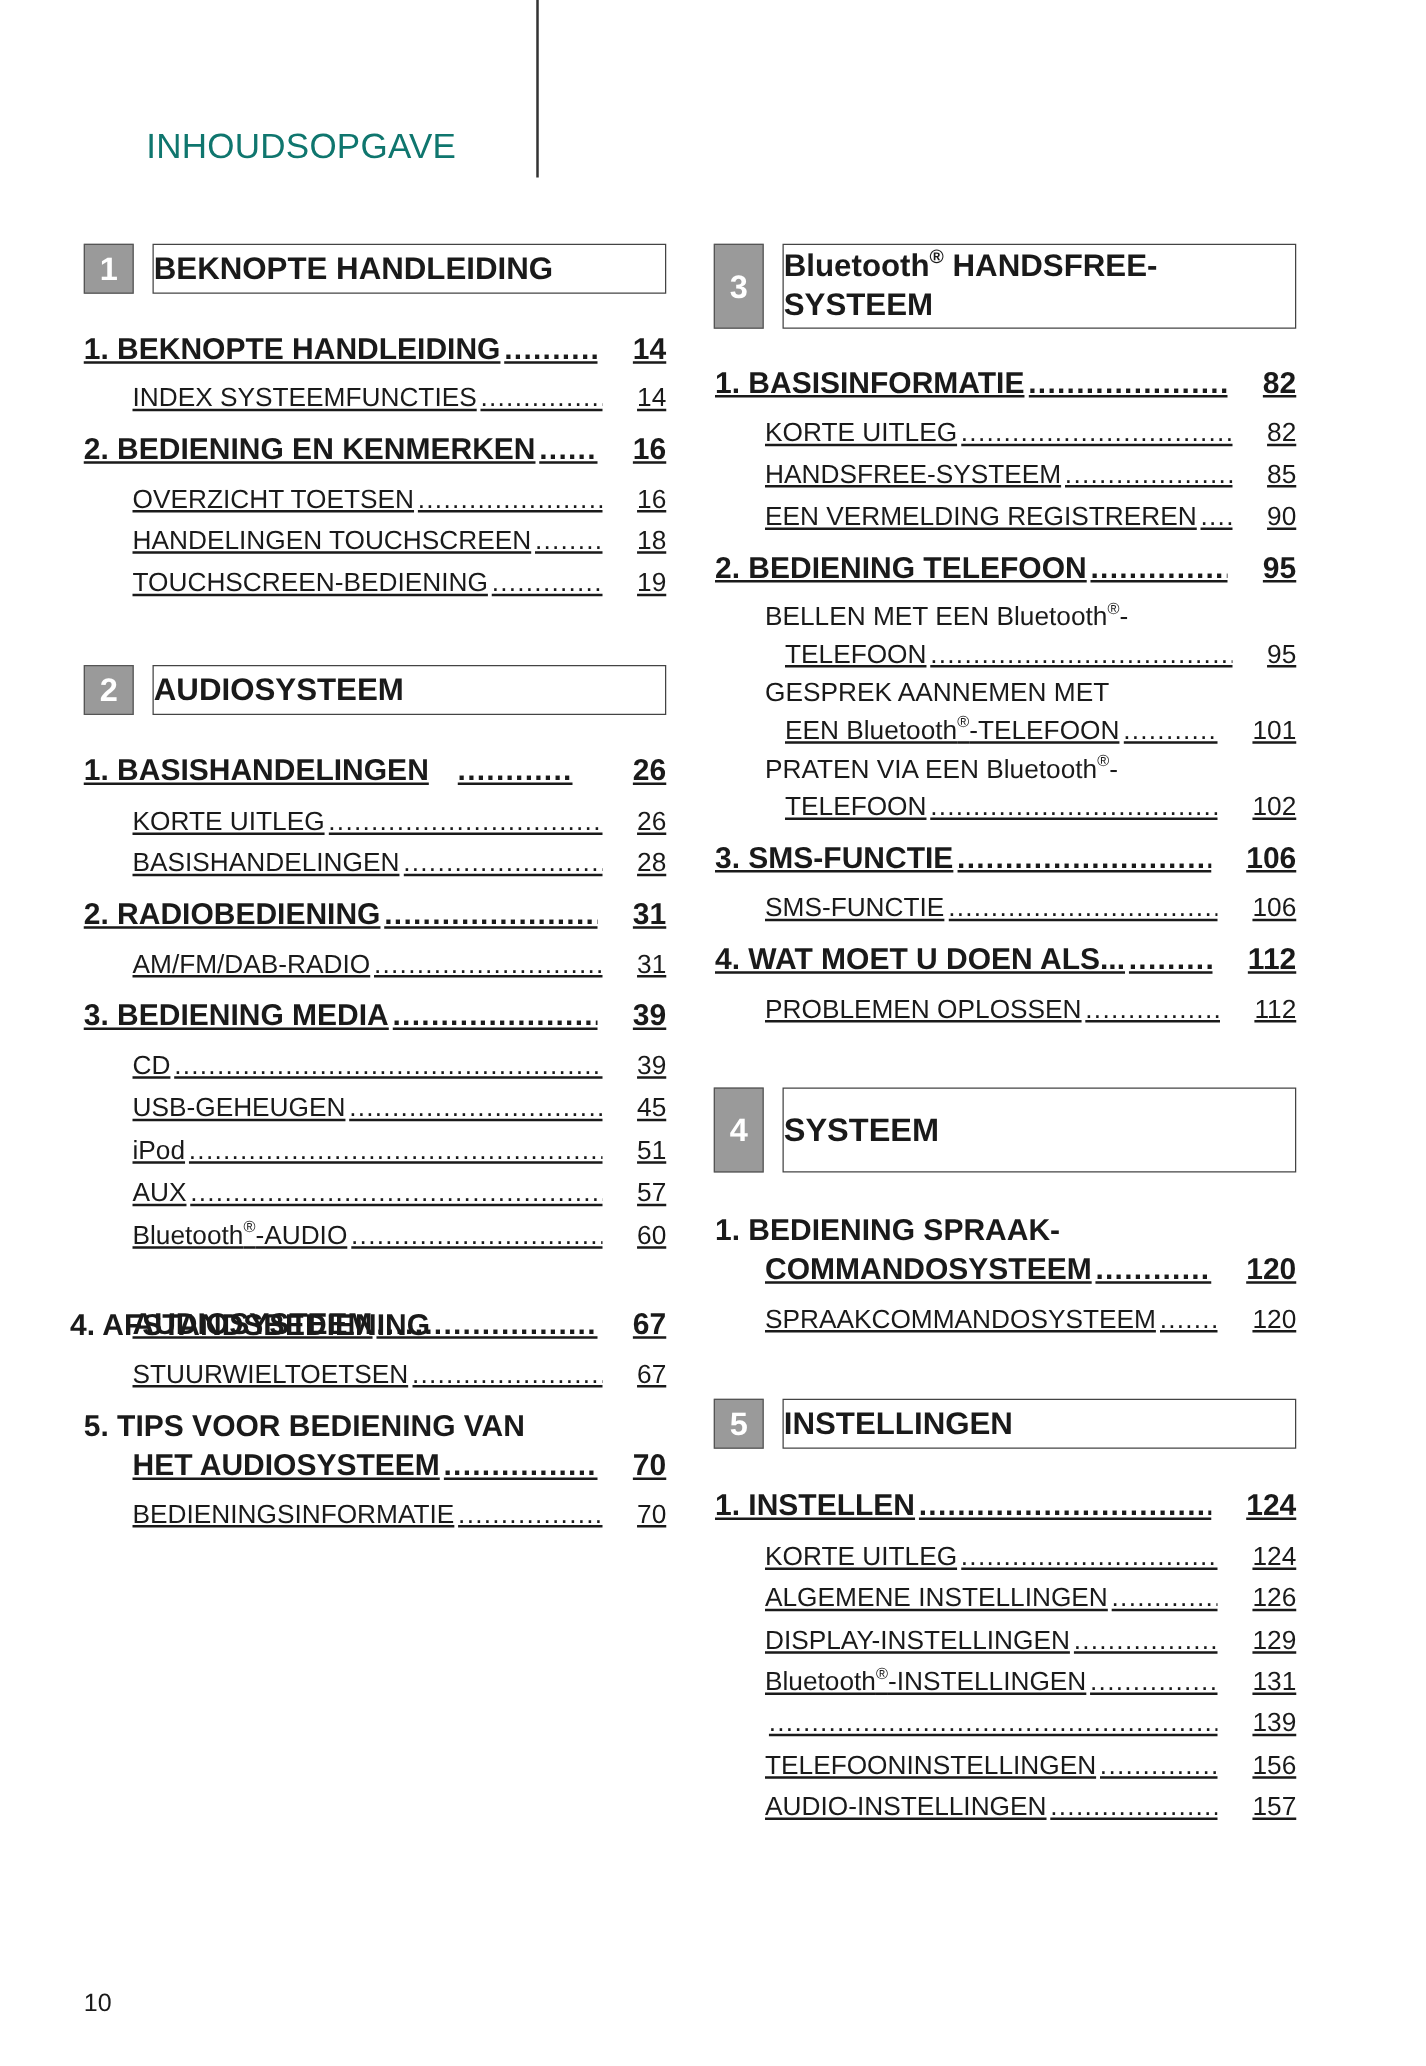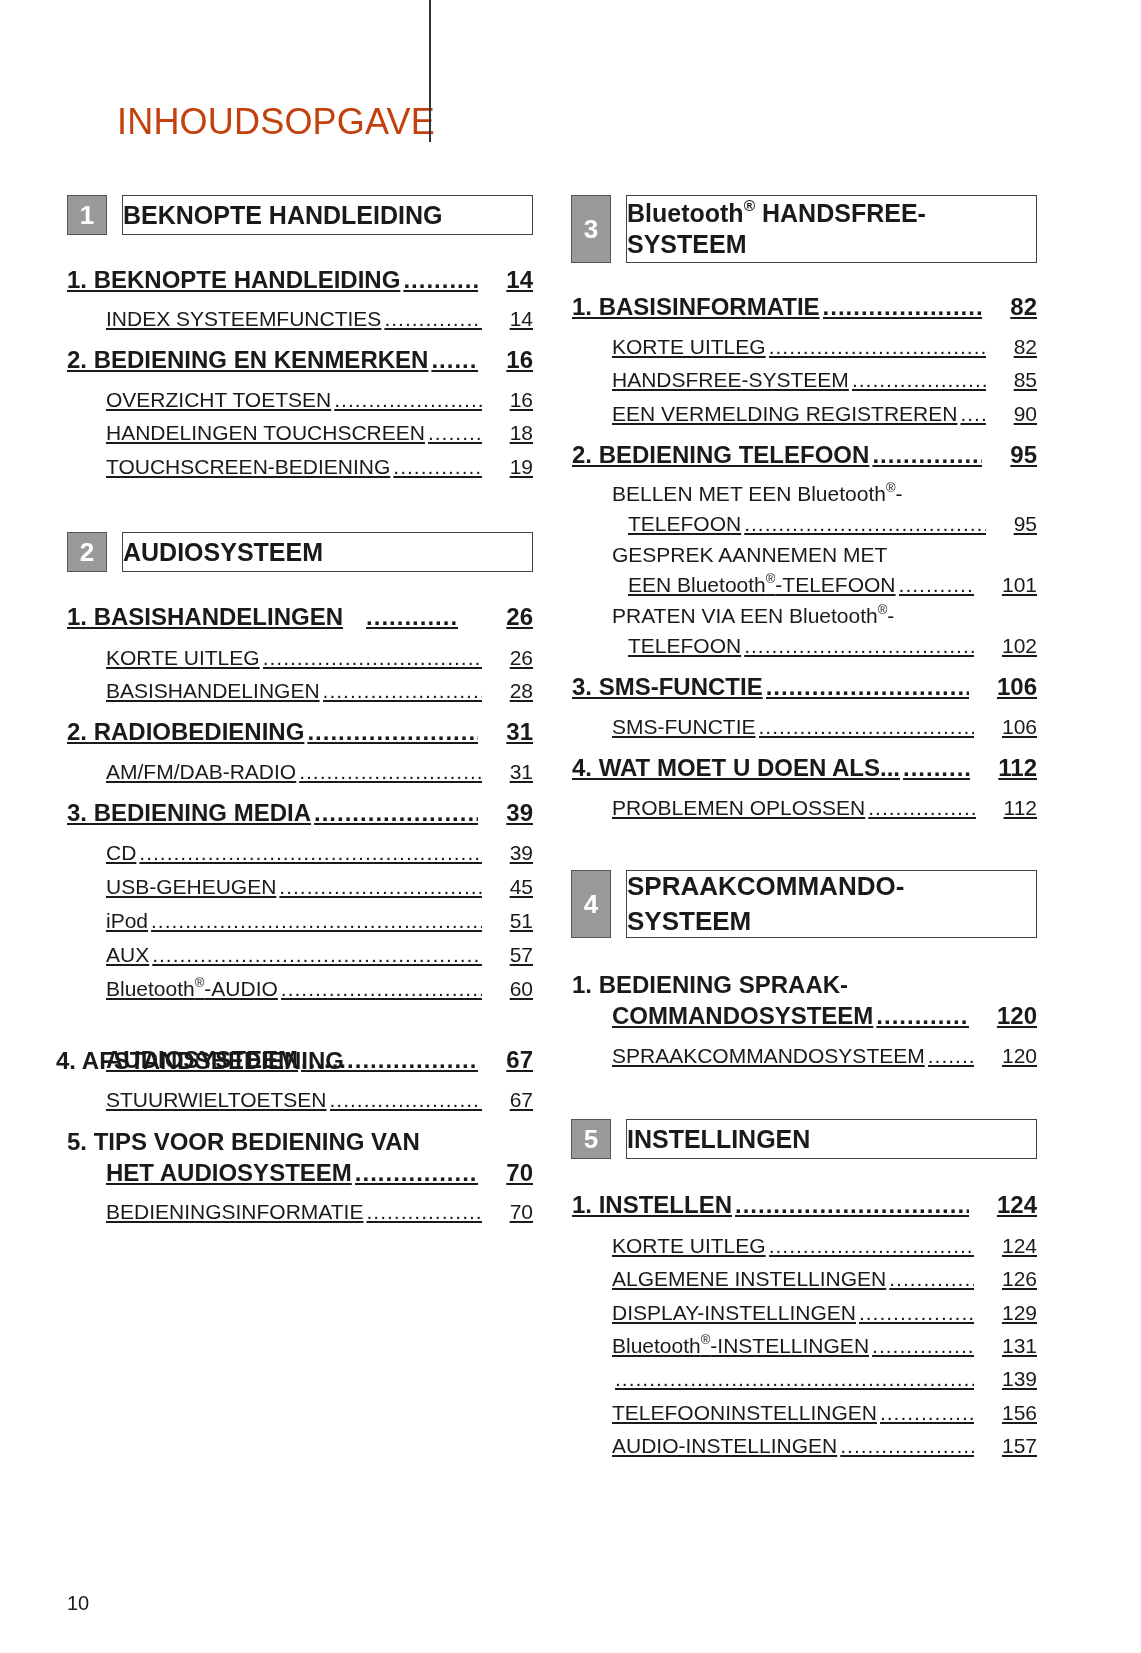--- a/index.html
+++ b/index.html
@@ -1,19 +1,19 @@
 <!DOCTYPE html>
 <html><head>
 <meta charset="utf-8">
 <style>
   html, body { margin:0; padding:0; background:#ffffff; }
   body { width:1141px; height:1653px; position:relative; overflow:hidden;
          font-family:"Liberation Sans", sans-serif; color:#1a1a1a; }
   .abs { position:absolute; }
-  .page-title { left:117px; top:101px; font-size:36px; font-weight:normal; letter-spacing:0.2px; color:#c2410c; }
+  .page-title { left:117px; top:101px; font-size:28px; font-weight:normal; letter-spacing:0.2px; color:#0f766e; }
   .vline { left:429px; top:0; width:2px; height:142px; background:#333; }
   .sec-num { position:absolute; width:40px; background:#9a9a9a; border:1px solid #555; box-sizing:border-box;
              color:#ffffff; font-weight:bold; font-size:26px; display:flex; align-items:center; justify-content:center; }
   .sec-box { position:absolute; border:1.5px solid #444; box-sizing:border-box; background:#fff;
              font-weight:bold; font-size:25px; color:#1a1a1a; display:flex; flex-direction:column; justify-content:center; line-height:31px; }
   .row { position:absolute; display:flex; align-items:baseline; white-space:nowrap;text-decoration:underline; }
   .row .label { flex:0 0 auto; }
   .row .dots { flex:1 1 auto; overflow:hidden; margin:0 4px 0 3px; letter-spacing:1px; }
   .row .dots::before { content:"........................................................................................................................................................................"; }
   .row .page { flex:0 0 auto; text-align:right;margin-left:24px; }
@@ -213,21 +213,20 @@
     <span class="page">112</span>
 </div>
 <div class="row h2" style="left:612px;top:796px;width:425px;">
   <span class="label">PROBLEMEN OPLOSSEN</span>
     <span class="dots"></span>
     <span class="page">112</span>
 </div>
 
 <div class="sec-num" style="left:571px;top:870px;height:68px;">4</div>
 <div class="sec-box" style="left:626px;top:870px;width:411px;height:68px;font-size:26px;line-height:35px;">
-  <span>SPRAAKCOMMANDO-</span>
   <span>SYSTEEM</span>
 </div>
 
 <div class="plain h1" style="left:572px;top:971px;">1. BEDIENING SPRAAK-</div>
 <div class="row h1" style="left:612px;top:1002px;width:425px;">
   <span class="label">COMMANDOSYSTEEM</span>
     <span class="dots"></span>
     <span class="page">120</span>
 </div>
 <div class="row h2" style="left:612px;top:1044px;width:425px;">

